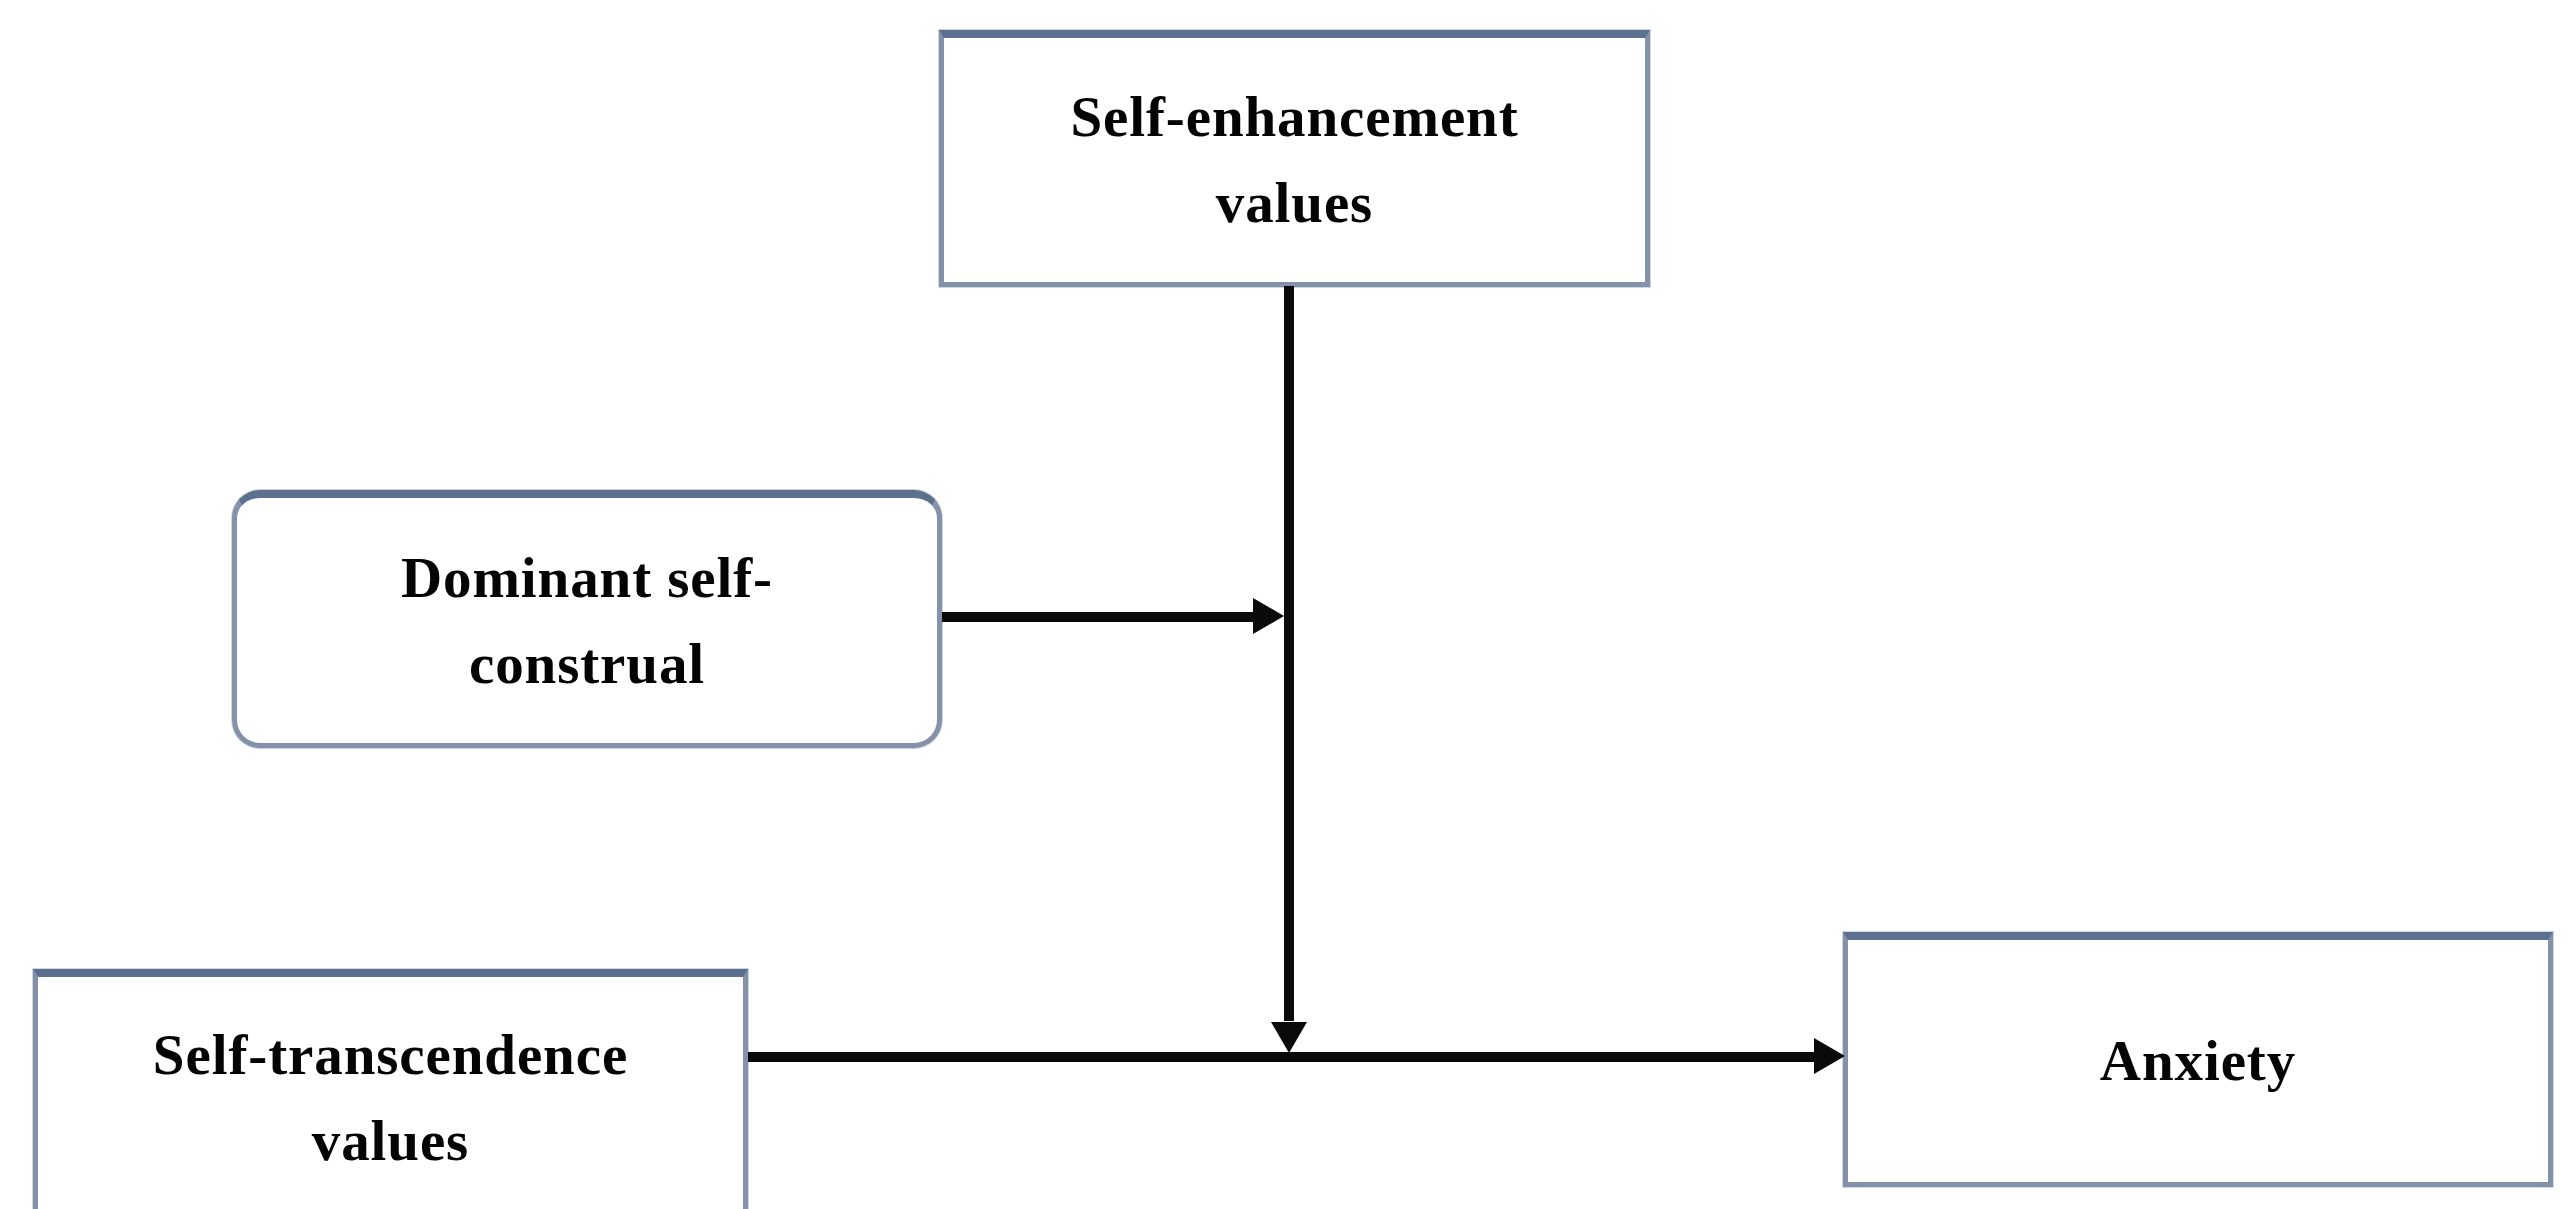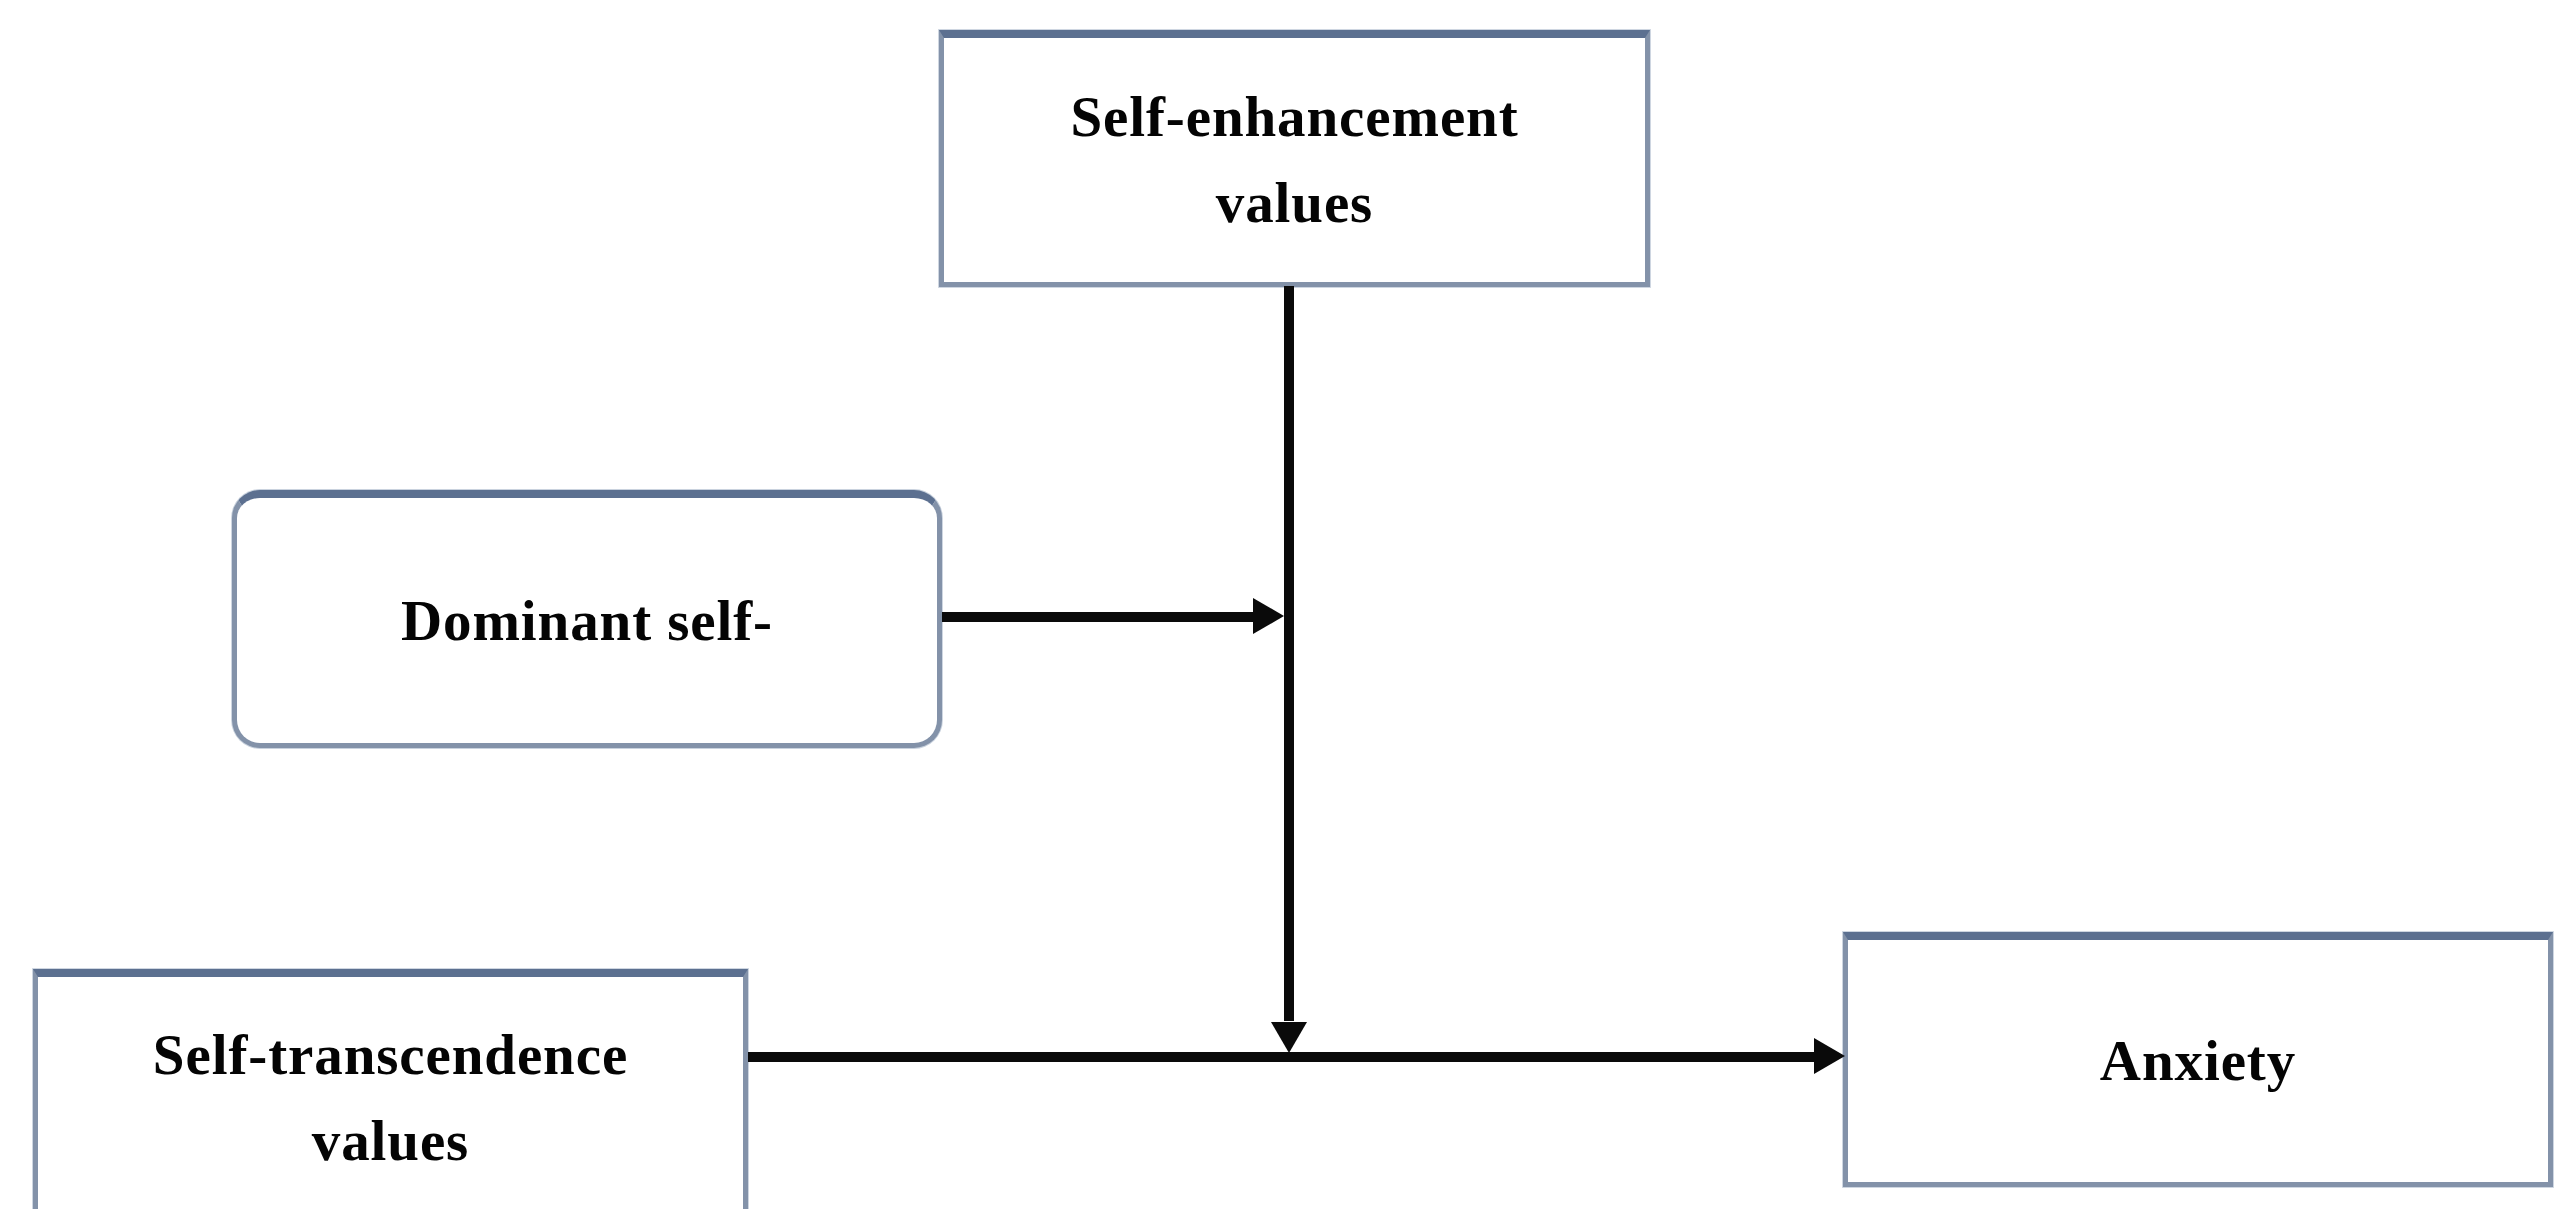--- a/index.html
+++ b/index.html
@@ -82,20 +82,21 @@
   <div class="node" id="node-self-enhancement">
     <div class="node-label">
       <span class="line">Self-enhancement</span>
       <span class="line">values</span>
     </div>
   </div>
 
   <div class="node" id="node-dominant">
     <div class="node-label">
       <span class="line">Dominant self-</span>
+      <span class="line">construal</span>
     </div>
   </div>
 
   <div class="node" id="node-transcendence">
     <div class="node-label">
       <span class="line">Self-transcendence</span>
       <span class="line">values</span>
     </div>
   </div>
 

